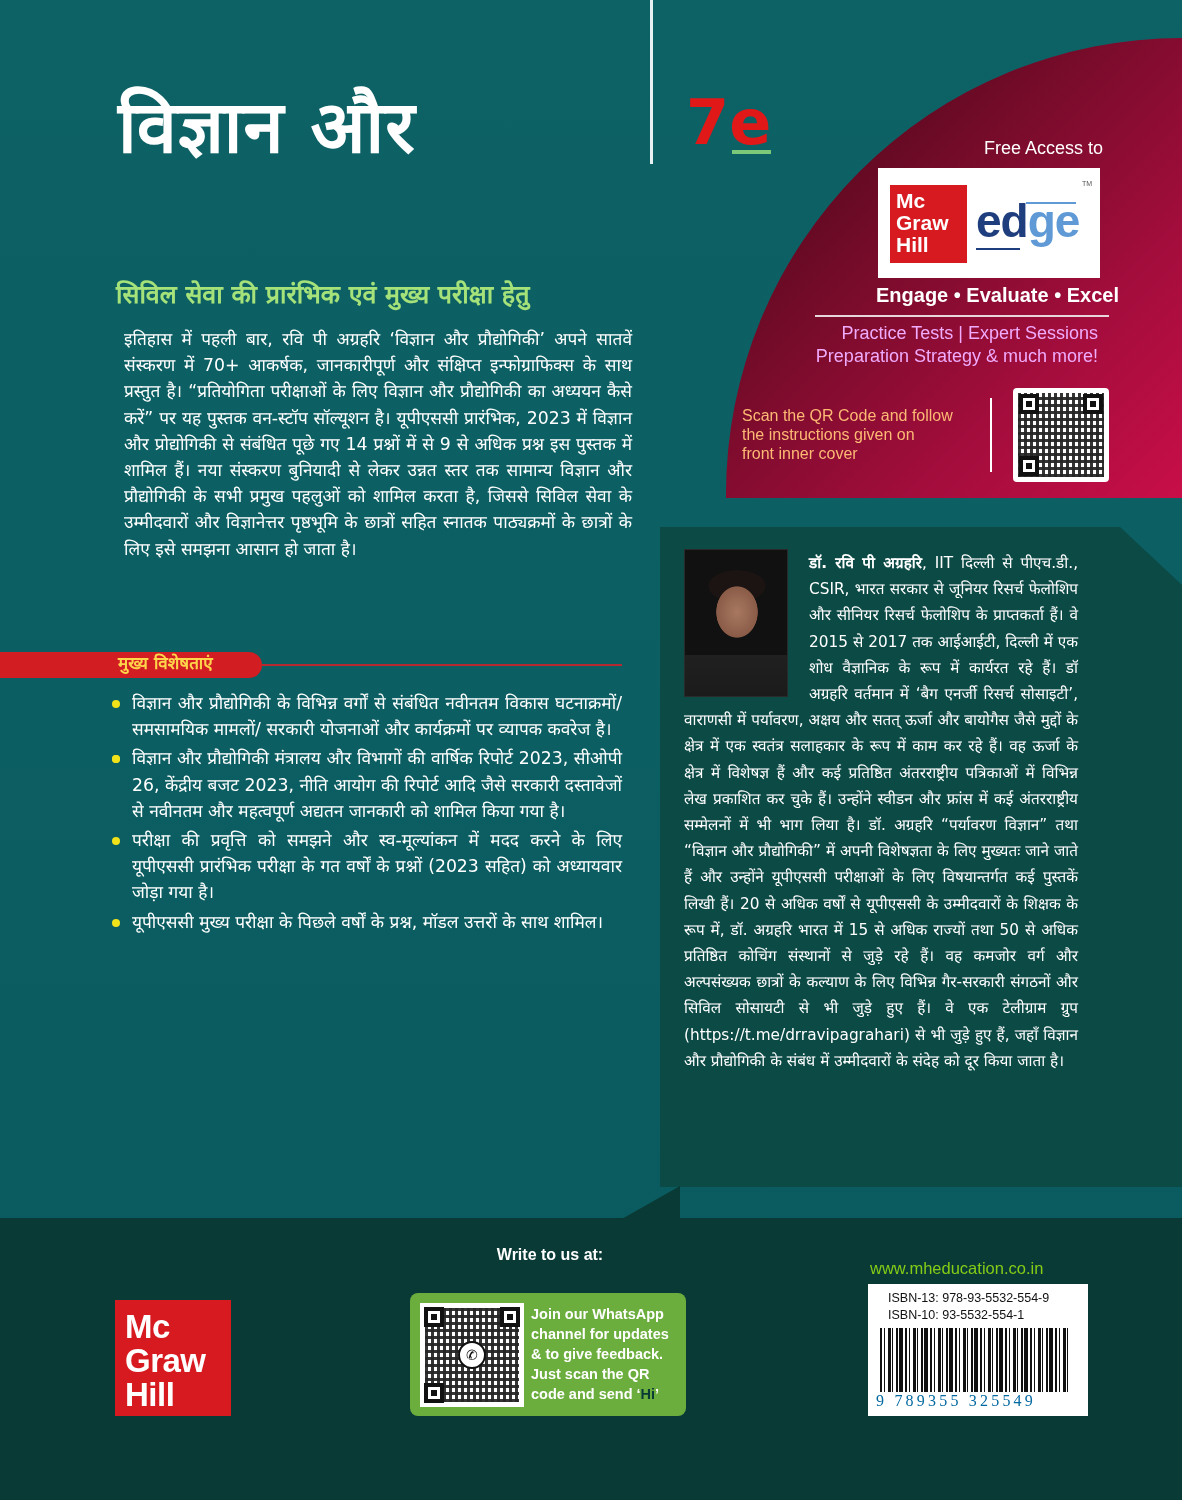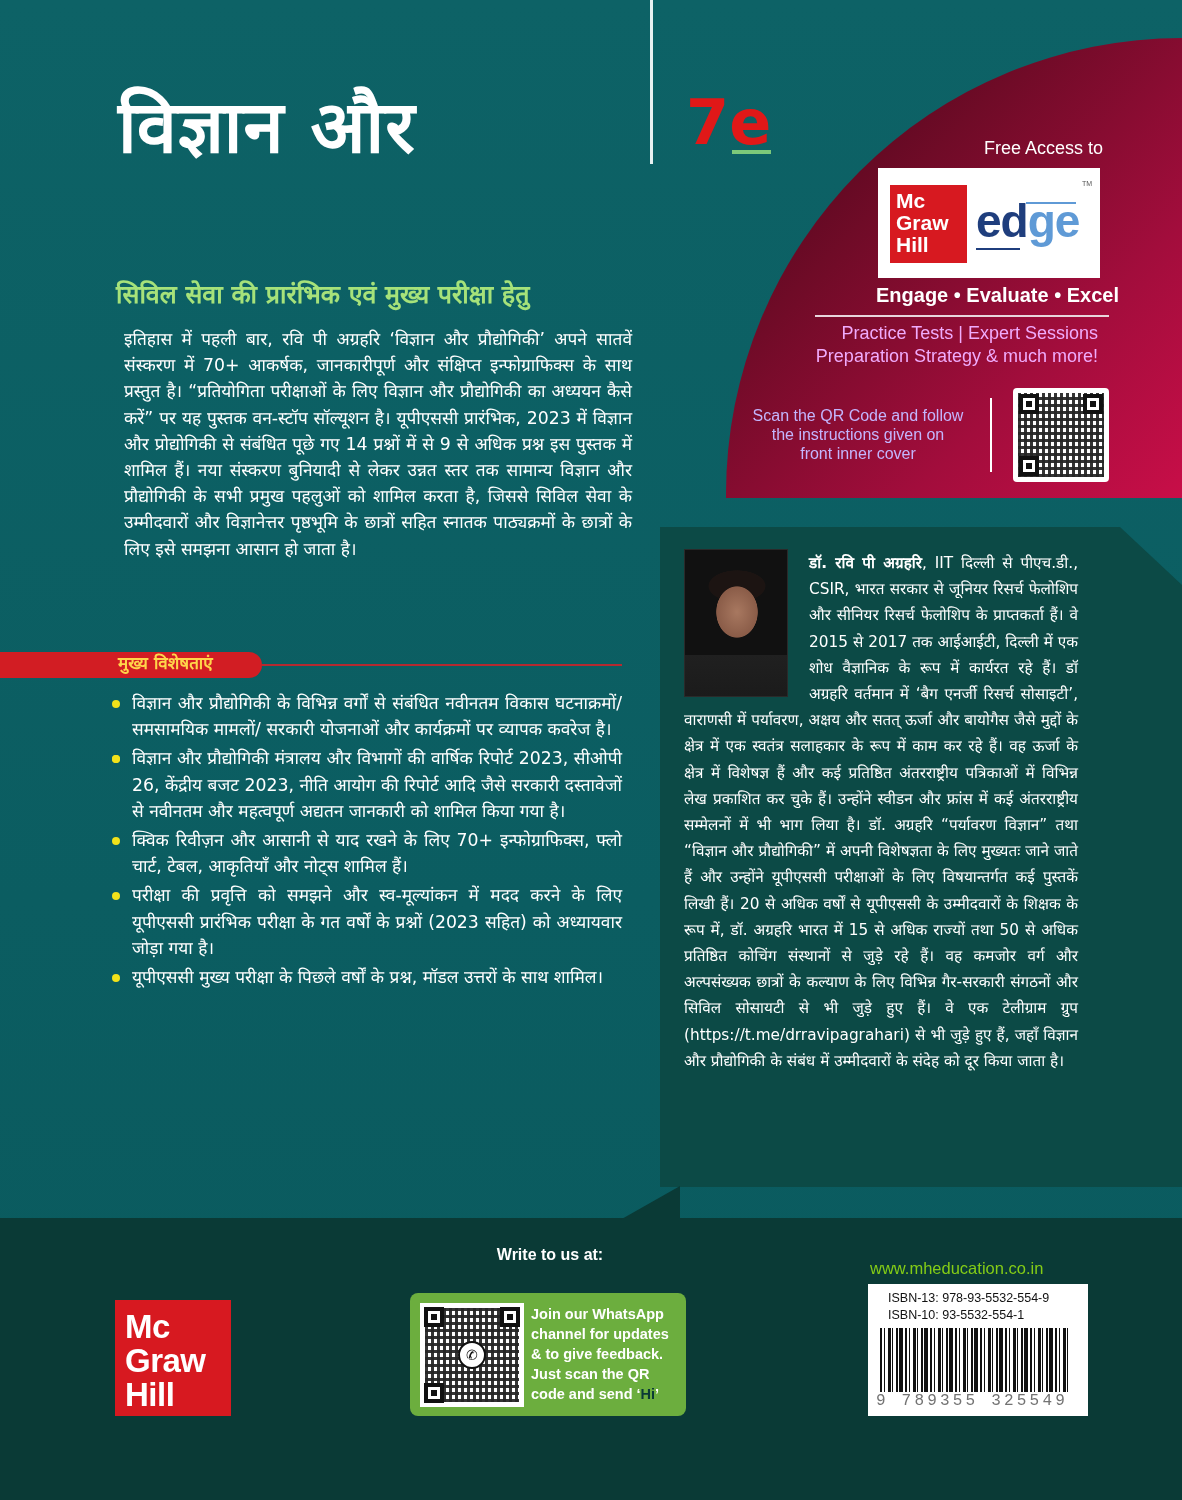--- a/index.html
+++ b/index.html
@@ -34,21 +34,21 @@
   .edge-box { position: absolute; left: 878px; top: 168px; width: 222px; height: 110px; background: #ffffff; }
   .mh-red { position: absolute; left: 12px; top: 17px; width: 77px; height: 78px; background: #d71920; color: #ffffff; font-family: "Liberation Sans", sans-serif; font-weight: 700; font-size: 21px; line-height: 22px; padding: 5px 4px 0 6px; }
   .edge-word { position: absolute; left: 98px; top: 28px; font-family: "Liberation Sans", sans-serif; font-weight: 700; font-size: 46px; line-height: 50px; color: #1f3e7d; letter-spacing: -1px; }
   .edge-word .ge { color: #5f9ad6; }
   .edge-under { position: absolute; left: 98px; top: 80px; width: 44px; height: 2px; background: #1f3e7d; }
   .edge-arrow { position: absolute; left: 148px; top: 34px; width: 50px; height: 2px; background: #5f9ad6; }
   .edge-tm { position: absolute; right: 8px; top: 12px; font-size: 7px; color: #555; font-family: "Liberation Sans", sans-serif; }
   .promo-tagline { position: absolute; left: 876px; top: 284px; font-size: 20px; font-weight: 700; color: #ffffff; font-family: "Liberation Sans", sans-serif; white-space: nowrap; }
   .promo-rule { position: absolute; left: 815px; top: 315px; width: 294px; height: 2px; background: #e8d6dc; }
   .promo-features { position: absolute; left: 768px; top: 322px; width: 330px; text-align: right; font-size: 18px; line-height: 23px; color: #f0abfc; font-family: "Liberation Sans", sans-serif; }
-  .promo-scan { position: absolute; left: 742px; top: 406px; width: 232px; text-align: center; font-size: 16px; line-height: 19px; color: #c4b5fd; font-family: "Liberation Sans", sans-serif; }
+  .promo-scan { position: absolute; left: 742px; top: 406px; width: 232px; text-align: left; font-size: 16px; line-height: 19px; color: #fdba74; font-family: "Liberation Sans", sans-serif; }
   .promo-vrule { position: absolute; left: 990px; top: 398px; width: 2px; height: 74px; background: #ffffff; }
   .qr { position: absolute; background: #ffffff; border-radius: 4px; }
   .qr-edge { left: 1013px; top: 388px; width: 96px; height: 94px; }
   .qr-inner { position: absolute; inset: 5px;
     background:
       linear-gradient(90deg, transparent 0 0, transparent 0),
       repeating-linear-gradient(90deg, #111 0 3px, transparent 3px 6px),
       repeating-linear-gradient(0deg, #111 0 3px, transparent 3px 7px);
     background-blend-mode: multiply; opacity: 0.85; }
   .qr-finder { position: absolute; width: 20px; height: 20px; border: 4px solid #111; background: #fff; }
@@ -96,21 +96,21 @@
 
   .site-url { position: absolute; left: 870px; top: 1259px; font-size: 16.5px; color: #84cc16; font-family: "Liberation Sans", sans-serif; }
   .barcode-box { position: absolute; left: 868px; top: 1284px; width: 220px; height: 132px; background: #ffffff; }
   .isbn { position: absolute; left: 20px; font-size: 12.5px; color: #111; font-family: "Liberation Sans", sans-serif; }
   .isbn13 { top: 7px; }
   .isbn10 { top: 24px; }
   .bars { position: absolute; left: 12px; top: 44px; width: 190px; height: 66px;
     background: repeating-linear-gradient(90deg,
       #111 0 2px, #fff 2px 4px, #111 4px 5px, #fff 5px 8px, #111 8px 11px, #fff 11px 12px,
       #111 12px 13px, #fff 13px 16px, #111 16px 18px, #fff 18px 19px, #111 19px 23px, #fff 23px 25px); }
-  .bar-digits { position: absolute; left: 6px; top: 108px; width: 200px; font-size: 16px; letter-spacing: 3.2px; color: #737373; font-family: Liberation Mono, monospace; background: #fff; padding-left: 2px; }
+  .bar-digits { position: absolute; left: 6px; top: 108px; width: 200px; font-size: 16px; letter-spacing: 3.2px; color: #0369a1; font-family: Liberation Serif, serif; background: #fff; padding-left: 2px; }
 </style>
 </head>
 <body>
 
 <div class="cover"></div>
 
 <div class="title-wrap">
   <div class="title-line1">विज्ञान और</div>
 </div>
 <div class="subtitle">सिविल सेवा की प्रारंभिक एवं मुख्य परीक्षा हेतु</div>
@@ -153,21 +153,20 @@
 <p class="desc">इतिहास में पहली बार, रवि पी अग्रहरि ‘विज्ञान और प्रौद्योगिकी’ अपने सातवें संस्करण में 70+ आकर्षक, जानकारीपूर्ण और संक्षिप्त इन्फोग्राफिक्स के साथ प्रस्तुत है। “प्रतियोगिता परीक्षाओं के लिए विज्ञान और प्रौद्योगिकी का अध्ययन कैसे करें” पर यह पुस्तक वन-स्टॉप सॉल्यूशन है। यूपीएससी प्रारंभिक, 2023 में विज्ञान और प्रोद्योगिकी से संबंधित पूछे गए 14 प्रश्नों में से 9 से अधिक प्रश्न इस पुस्तक में शामिल हैं। नया संस्करण बुनियादी से लेकर उन्नत स्तर तक सामान्य विज्ञान और प्रौद्योगिकी के सभी प्रमुख पहलुओं को शामिल करता है, जिससे सिविल सेवा के उम्मीदवारों और विज्ञानेत्तर पृष्ठभूमि के छात्रों सहित स्नातक पाठ्यक्रमों के छात्रों के लिए इसे समझना आसान हो जाता है।</p>
 
 <div class="hl-bar"></div>
 <div class="hl-label">मुख्य विशेषताएं</div>
 <div class="hl-line"></div>
 
 <div class="features">
   <div class="feature"><span class="dot"></span><span>विज्ञान और प्रौद्योगिकी के विभिन्न वर्गों से संबंधित नवीनतम विकास घटनाक्रमों/ समसामयिक मामलों/ सरकारी योजनाओं और कार्यक्रमों पर व्यापक कवरेज है।</span></div>
   <div class="feature"><span class="dot"></span></div>
   <div class="feature"><span class="dot"></span><span>विज्ञान और प्रौद्योगिकी मंत्रालय और विभागों की वार्षिक रिपोर्ट 2023, सीओपी 26, केंद्रीय बजट 2023, नीति आयोग की रिपोर्ट आदि जैसे सरकारी दस्तावेजों से नवीनतम और महत्वपूर्ण अद्यतन जानकारी को शामिल किया गया है।</span></div>
-  <div class="feature"><span class="dot"></span><span>क्विक रिवीज़न और आसानी से याद रखने के लिए 70+ इन्फोग्राफिक्स, फ्लो चार्ट, टेबल, आकृतियाँ और नोट्स शामिल हैं।</span></div>
   <div class="feature"><span class="dot"></span><span>परीक्षा की प्रवृत्ति को समझने और स्व-मूल्यांकन में मदद करने के लिए यूपीएससी प्रारंभिक परीक्षा के गत वर्षों के प्रश्नों (2023 सहित) को अध्यायवार जोड़ा गया है।</span></div>
   <div class="feature"><span class="dot"></span><span>यूपीएससी मुख्य परीक्षा के पिछले वर्षों के प्रश्न, मॉडल उत्तरों के साथ शामिल।</span></div>
 </div>
 
 <div class="author-panel"></div>
 <div class="author-photo"></div>
 <div class="author-bio">
   <div class="float-space"></div>
   <span class="name">डॉ. रवि पी अग्रहरि</span><span>, IIT दिल्ली से पीएच.डी., CSIR, भारत सरकार से जूनियर रिसर्च फेलोशिप और सीनियर रिसर्च फेलोशिप के प्राप्तकर्ता हैं। वे 2015 से 2017 तक आईआईटी, दिल्ली में एक शोध वैज्ञानिक के रूप में कार्यरत रहे हैं। डॉ अग्रहरि वर्तमान में ‘बैग एनर्जी रिसर्च सोसाइटी’, वाराणसी में पर्यावरण, अक्षय और सतत् ऊर्जा और बायोगैस जैसे मुद्दों के क्षेत्र में एक स्वतंत्र सलाहकार के रूप में काम कर रहे हैं। वह ऊर्जा के क्षेत्र में विशेषज्ञ हैं और कई प्रतिष्ठित अंतरराष्ट्रीय पत्रिकाओं में विभिन्न लेख प्रकाशित कर चुके हैं। उन्होंने स्वीडन और फ्रांस में कई अंतरराष्ट्रीय सम्मेलनों में भी भाग लिया है। डॉ. अग्रहरि “पर्यावरण विज्ञान” तथा “विज्ञान और प्रौद्योगिकी” में अपनी विशेषज्ञता के लिए मुख्यतः जाने जाते हैं और उन्होंने यूपीएससी परीक्षाओं के लिए विषयान्तर्गत कई पुस्तकें लिखी हैं। 20 से अधिक वर्षों से यूपीएससी के उम्मीदवारों के शिक्षक के रूप में, डॉ. अग्रहरि भारत में 15 से अधिक राज्यों तथा 50 से अधिक प्रतिष्ठित कोचिंग संस्थानों से जुड़े रहे हैं। वह कमजोर वर्ग और अल्पसंख्यक छात्रों के कल्याण के लिए विभिन्न गैर-सरकारी संगठनों और सिविल सोसायटी से भी जुड़े हुए हैं। वे एक टेलीग्राम ग्रुप (https://t.me/drravipagrahari) से भी जुड़े हुए हैं, जहाँ विज्ञान और प्रौद्योगिकी के संबंध में उम्मीदवारों के संदेह को दूर किया जाता है।</span>
 </div>

